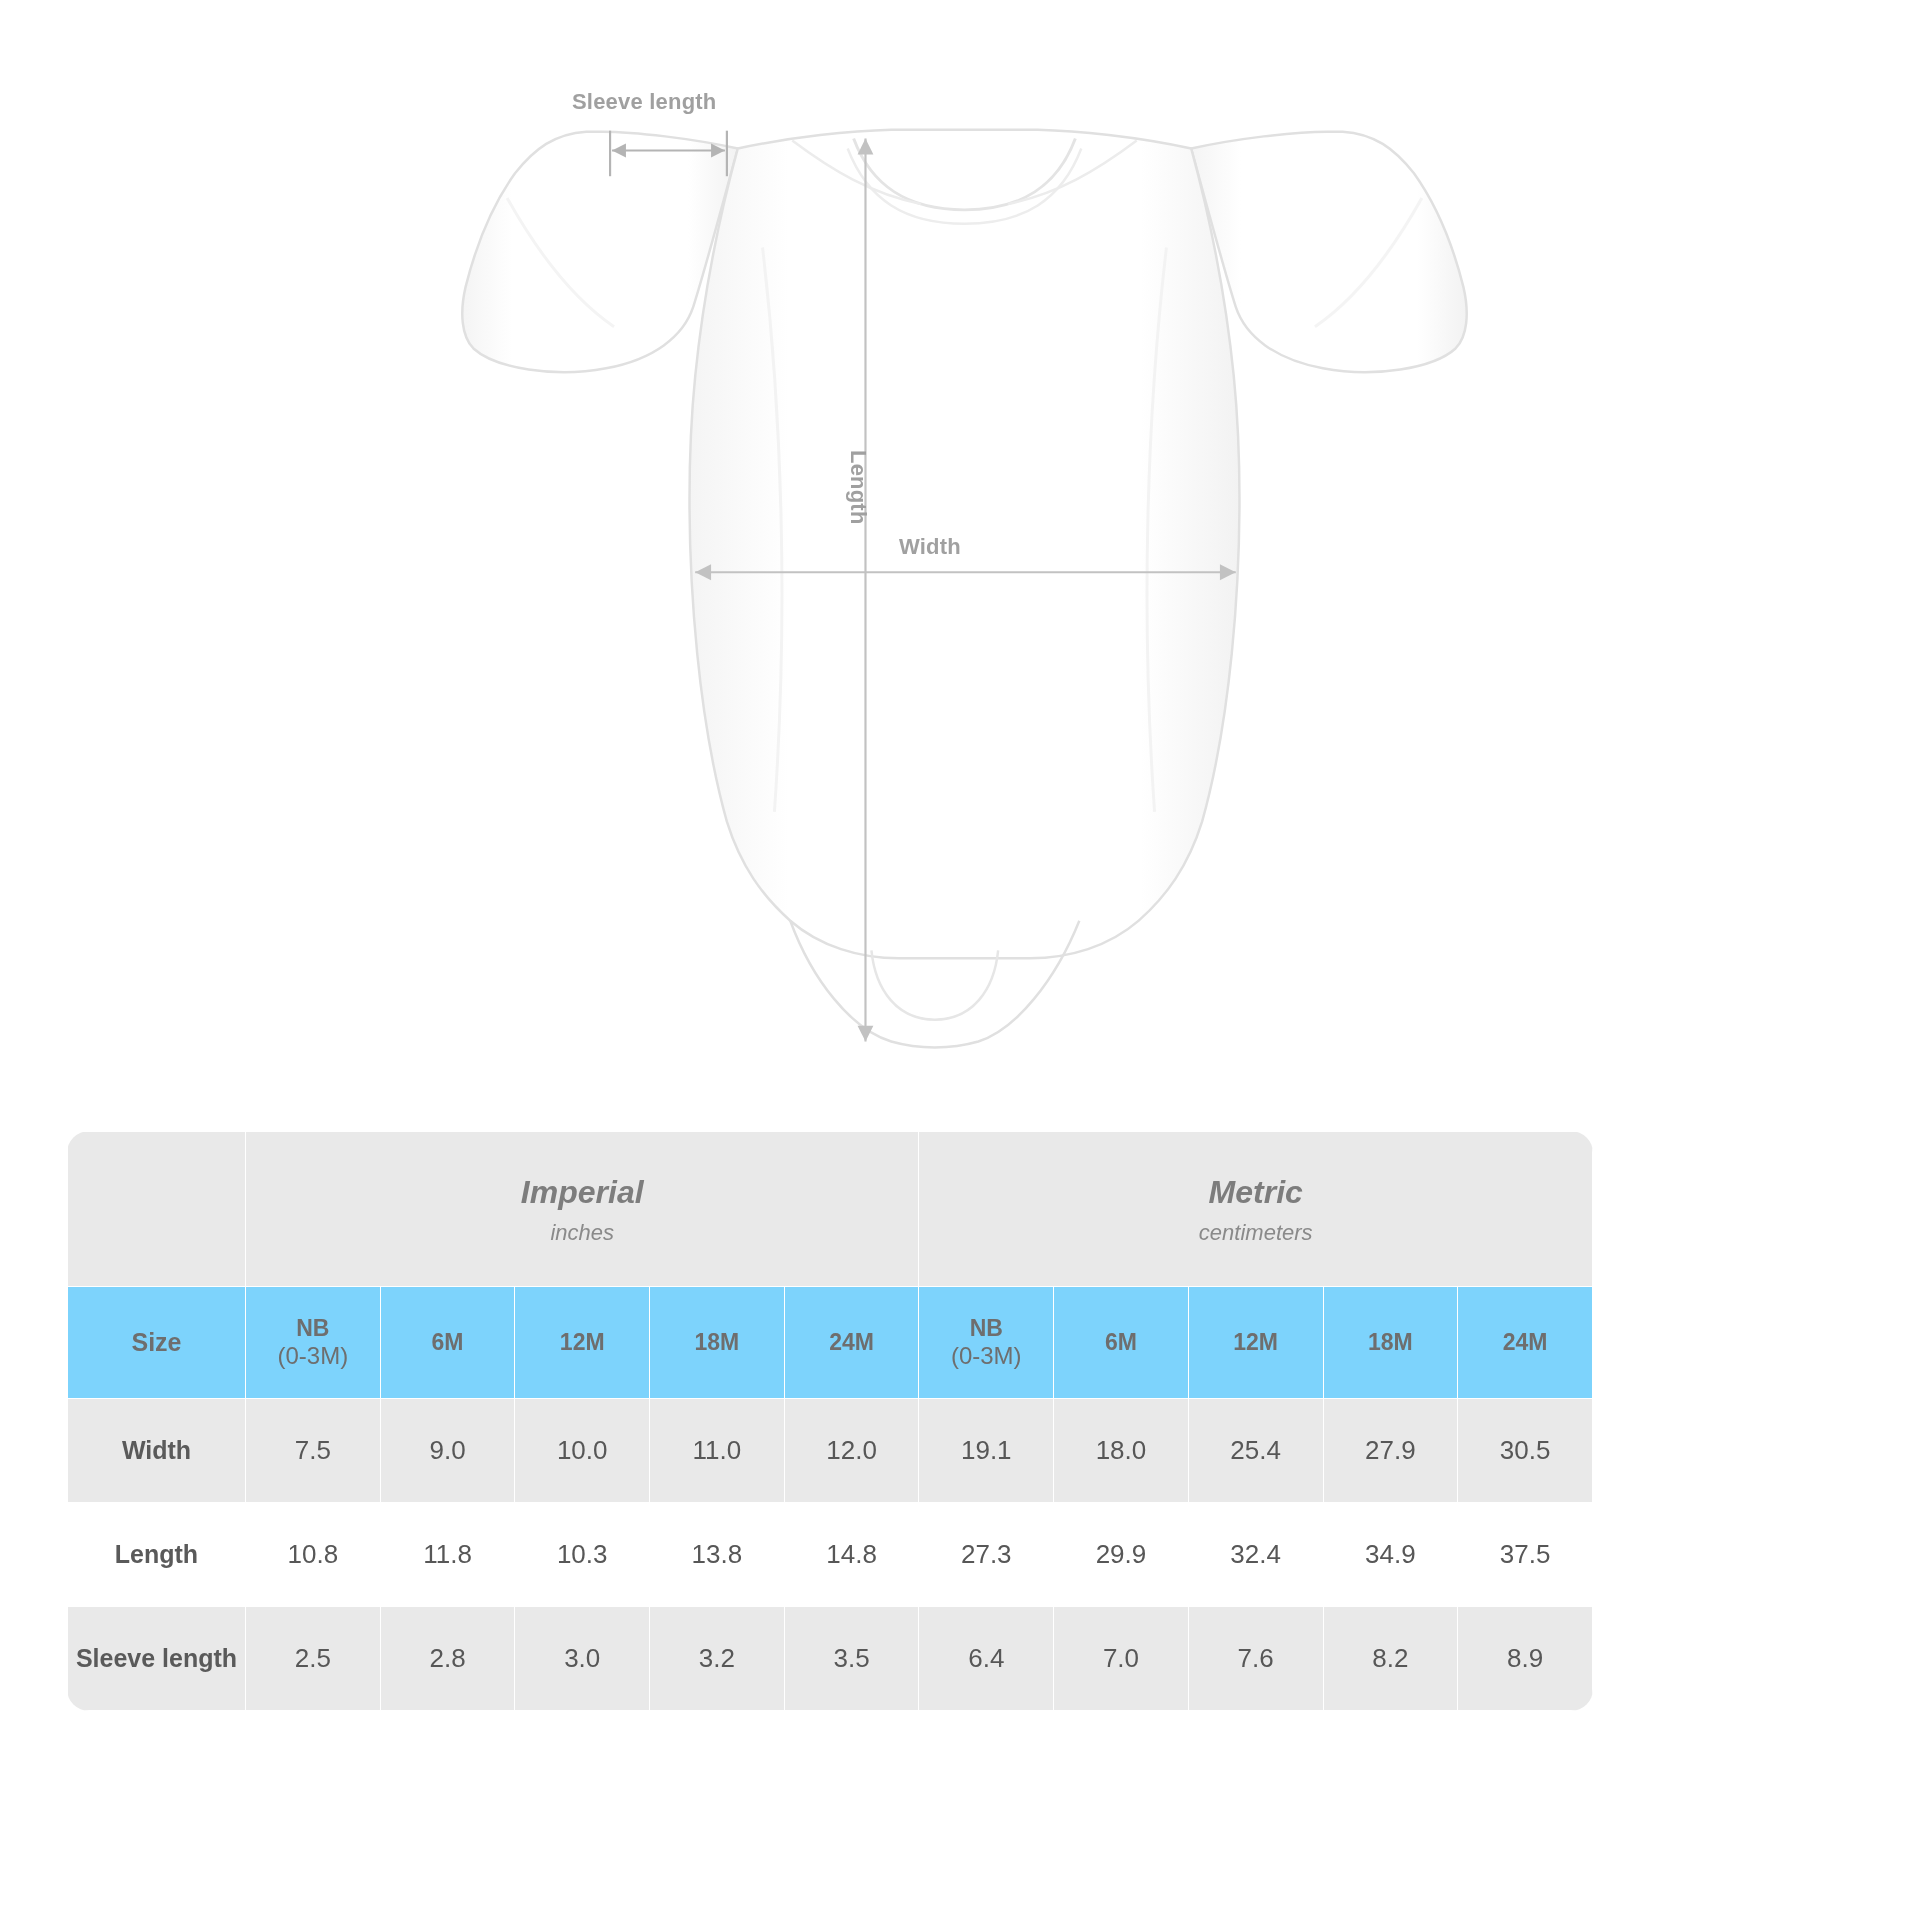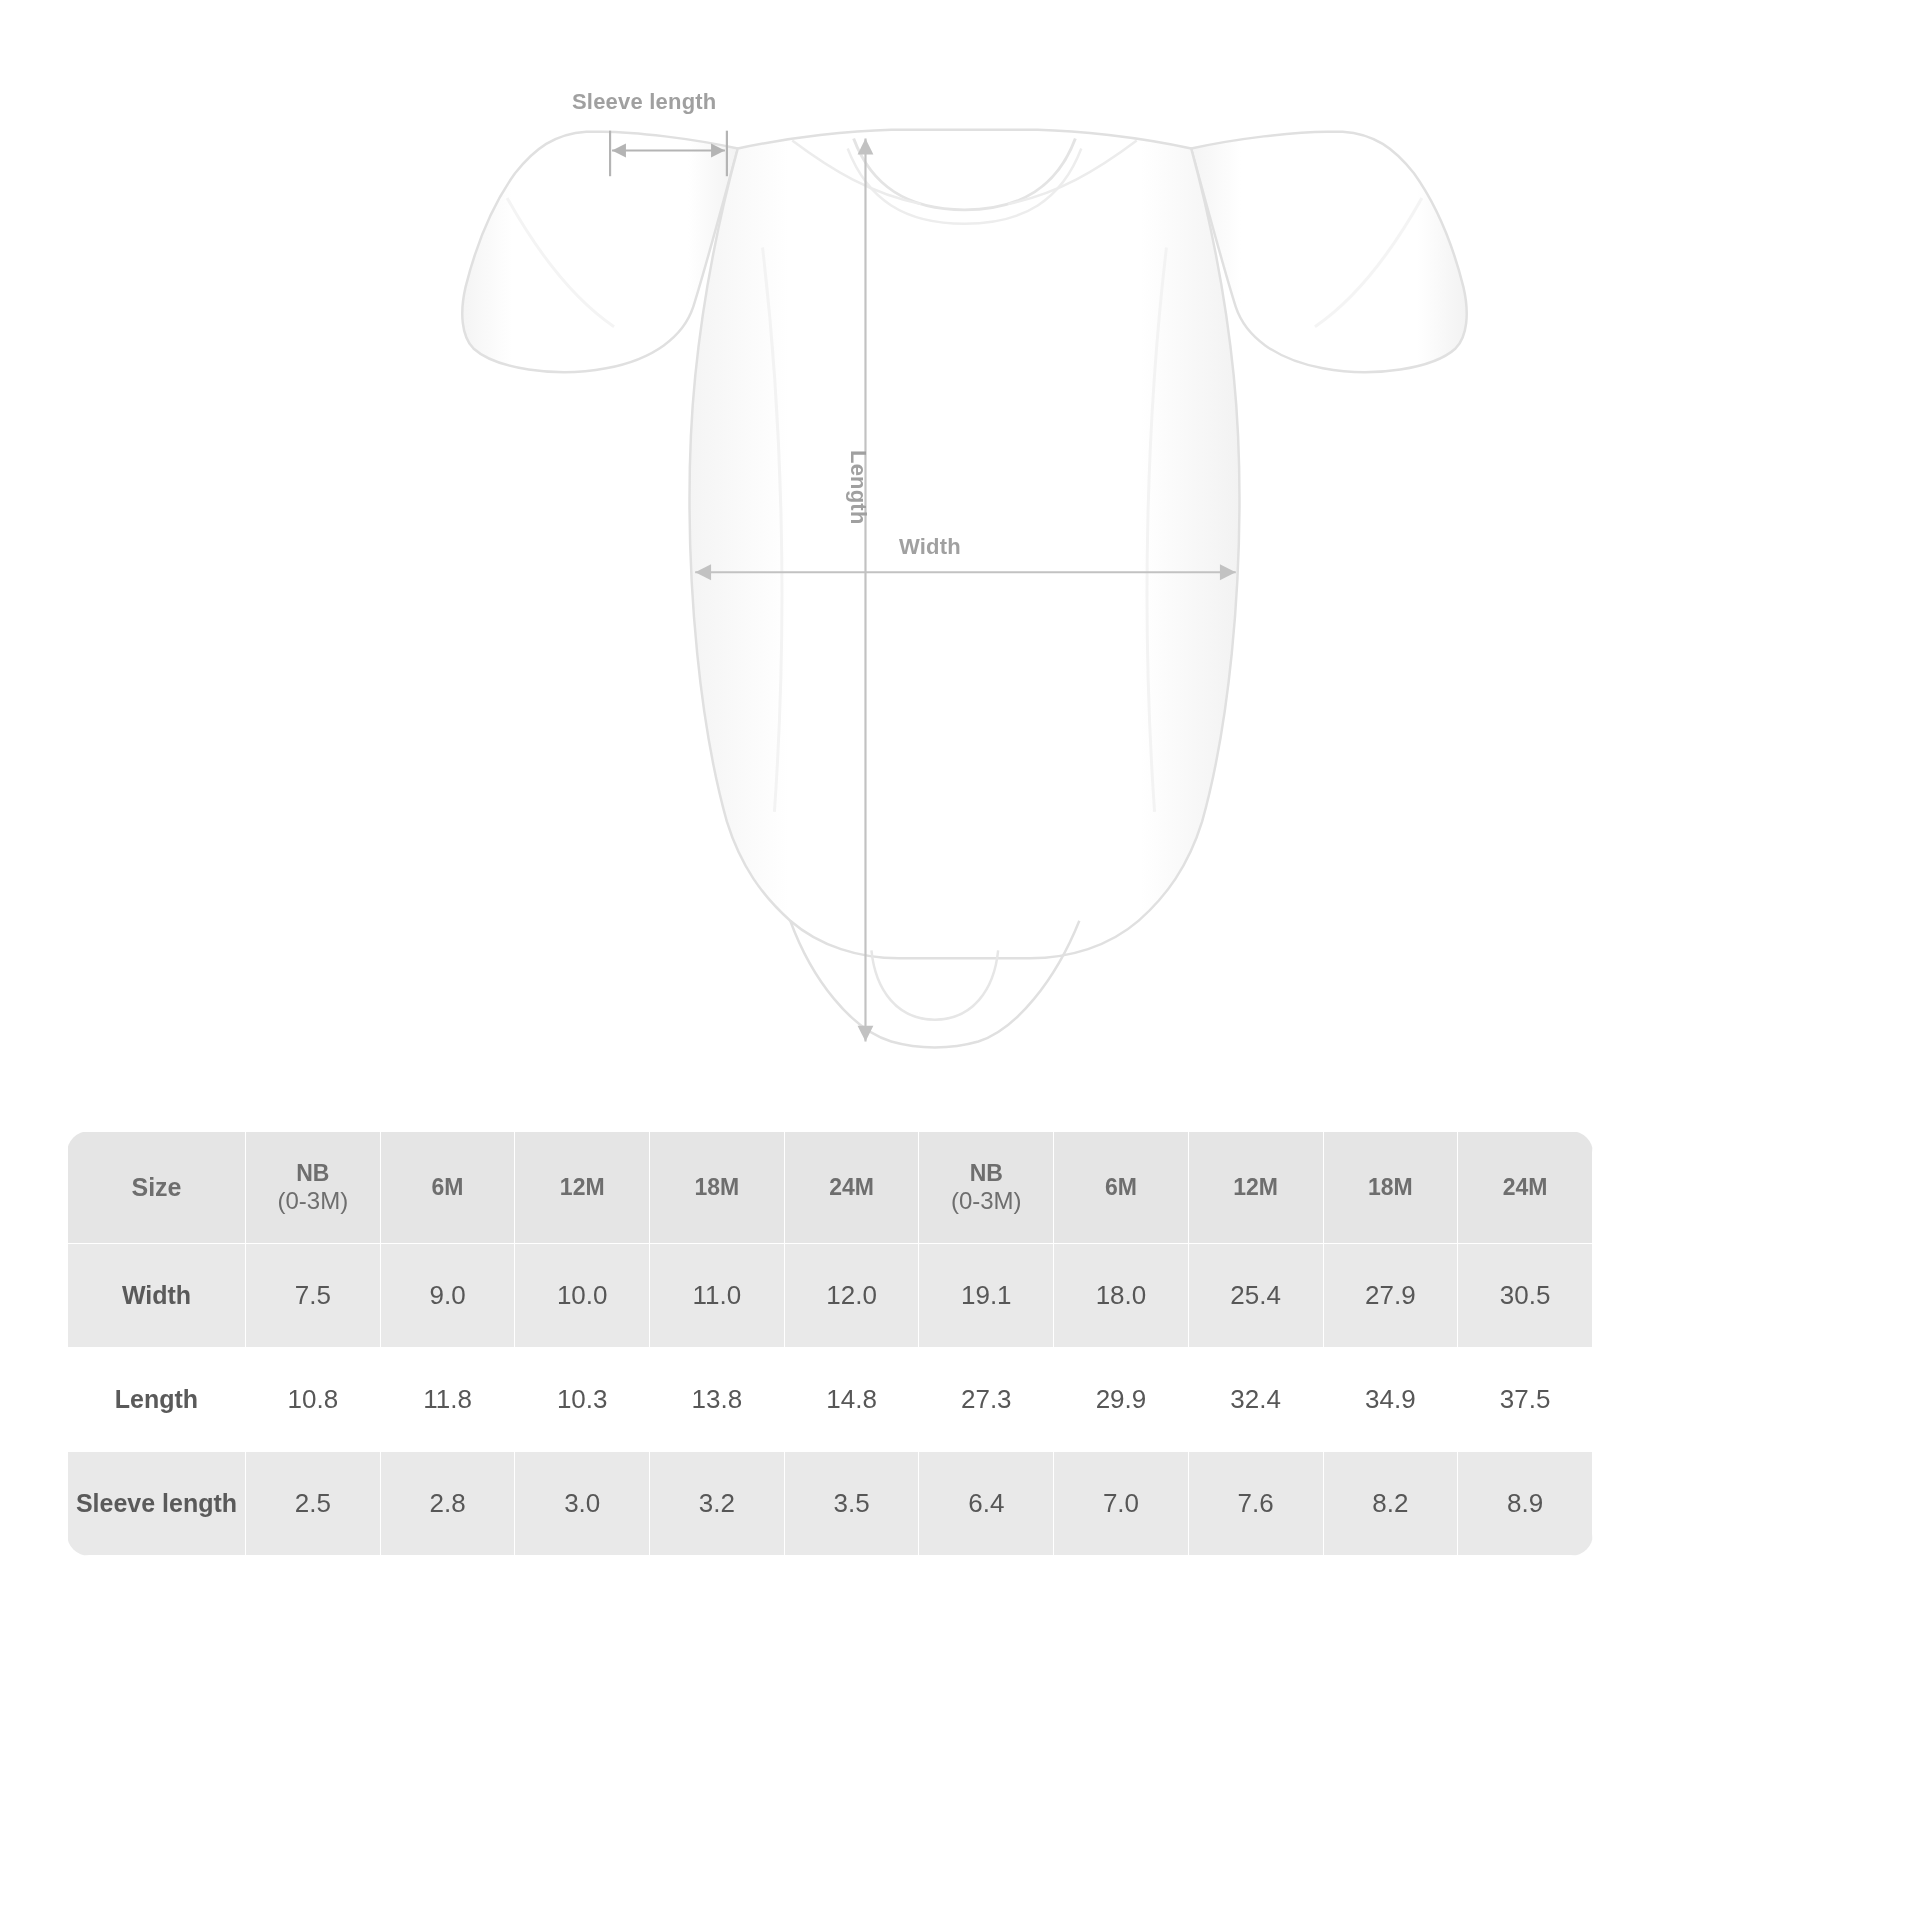--- a/index.html
+++ b/index.html
@@ -95,21 +95,21 @@
     color: #7d7d7d;
     line-height: 1.25;
   }
   .unit-sub {
     font-size: 22px;
     font-style: italic;
     color: #8a8a8a;
     margin-top: 8px;
   }
   .head-row td {
-    background: #e5e5e5;
+    background: #7dd3fc;
     height: 111px;
     font-size: 23px;
     font-weight: bold;
     color: #6e6e6e;
   }
   .head-row td.size-head { font-size: 25px; }
   .head-sub { font-weight: normal; font-size: 24px; }
   .data-row td {
     height: 103px;
     font-size: 26px;
@@ -227,20 +227,31 @@
           <col class="col-val">
           <col class="col-val">
         <col class="col-val">
           <col class="col-val">
           <col class="col-val">
           <col class="col-val">
           <col class="col-val">
       </colgroup>
       <tbody>
 
+        <tr class="unit-row">
+          <td></td>
+          <td colspan="5">
+            <div class="unit-system">Imperial</div>
+            <div class="unit-sub">inches</div>
+          </td>
+          <td colspan="5">
+            <div class="unit-system">Metric</div>
+            <div class="unit-sub">centimeters</div>
+          </td>
+        </tr>
 
         <tr class="head-row">
           <td class="size-head">Size</td>
           <td>
             <div>NB</div>
             <div class="head-sub">(0-3M)</div>
           </td>
           <td>6M</td>
           <td>12M</td>
           <td>18M</td>

